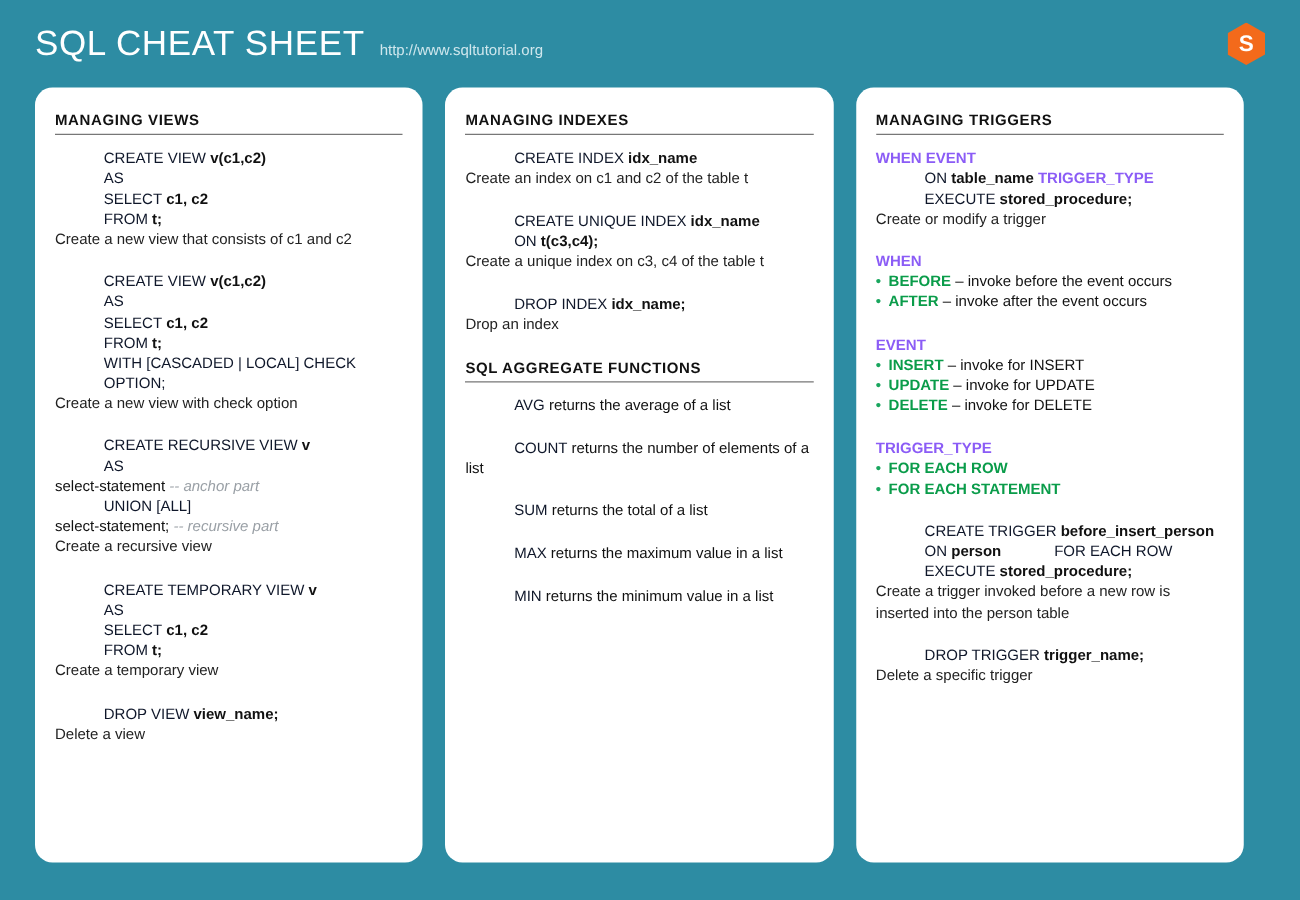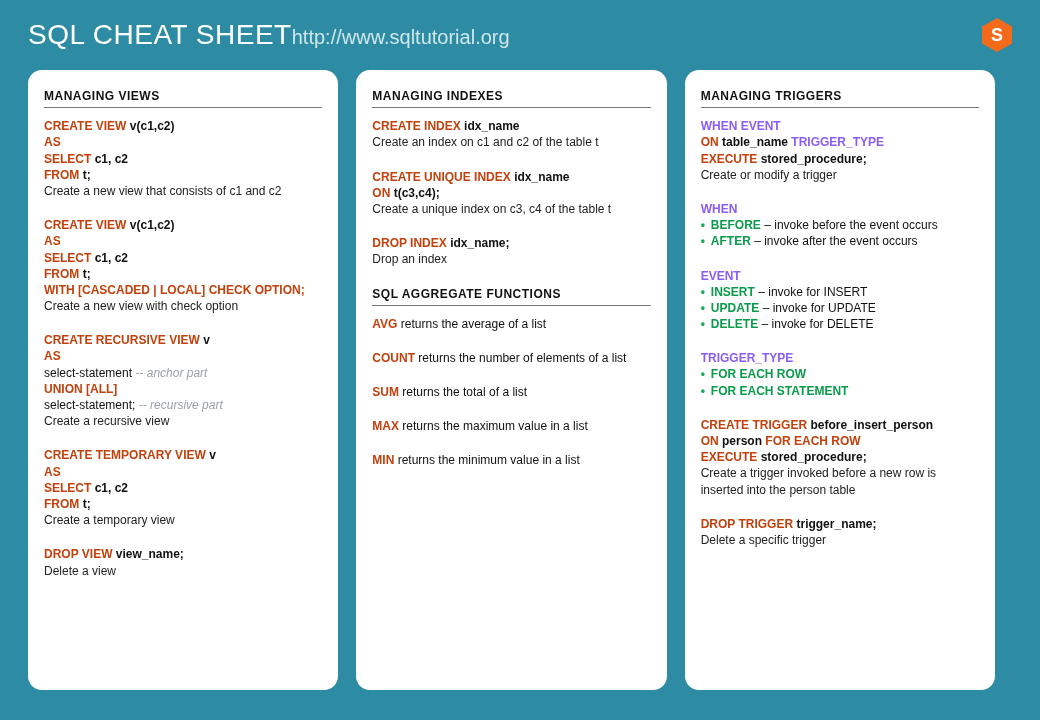--- a/index.html
+++ b/index.html
@@ -10,23 +10,23 @@
     height: 720px;
     overflow: hidden;
     color: #111;
   }
   .header {
     display: flex;
     align-items: center;
     padding: 18px 28px 10px 28px;
     justify-content: space-between;
   }
-  .title-wrap { display: flex; align-items: baseline; }
+  .title-wrap { display: flex; align-items: baseline; gap: 12px; }
   .title { color: #fff; font-size: 28px; font-weight: 400; letter-spacing: .5px; }
-  .url   { color: #cfe7ed; font-size: 20px; font-weight: 300; }
+  .url   { color: #cfe7ed; font-size: 12px; font-weight: 300; }
   .logo {
     width: 30px; height: 34px; background: #f36a1b;
     clip-path: polygon(50% 0, 100% 25%, 100% 75%, 50% 100%, 0 75%, 0 25%);
     display:flex; align-items:center; justify-content:center;
     color:#fff; font-weight:700; font-size:18px;
   }
   .grid {
     display: flex;
     gap: 18px;
     padding: 8px 45px 20px 28px;
@@ -44,21 +44,21 @@
     font-weight: 700;
     letter-spacing: .5px;
     font-size: 12px;
     border-bottom: 1px solid #777;
     padding-bottom: 3px;
     margin-bottom: 10px;
     margin-top: 4px;
   }
   .section-h.sp { margin-top: 18px; }
   .block { margin-bottom: 18px; }
-  .kw-blue   { color: #c2410c; font-weight: 700; }
+  .kw-blue   { color: #0f172a; font-weight: 400; margin-left: 39px; }
   .kw-green  { color: #0a9c4a; font-weight: 700; }
   .kw-purple { color: #8b5cf6; font-weight: 700; }
   .bold { font-weight: 700; }
   .cmt { color: #9aa0a6; font-style: italic; }
   .desc { color: #222; }
   .li-row { display:flex; gap:6px; }
   .bullet { color:#19a65e; font-weight:700; }
 </style>
 </head>
 <body>

